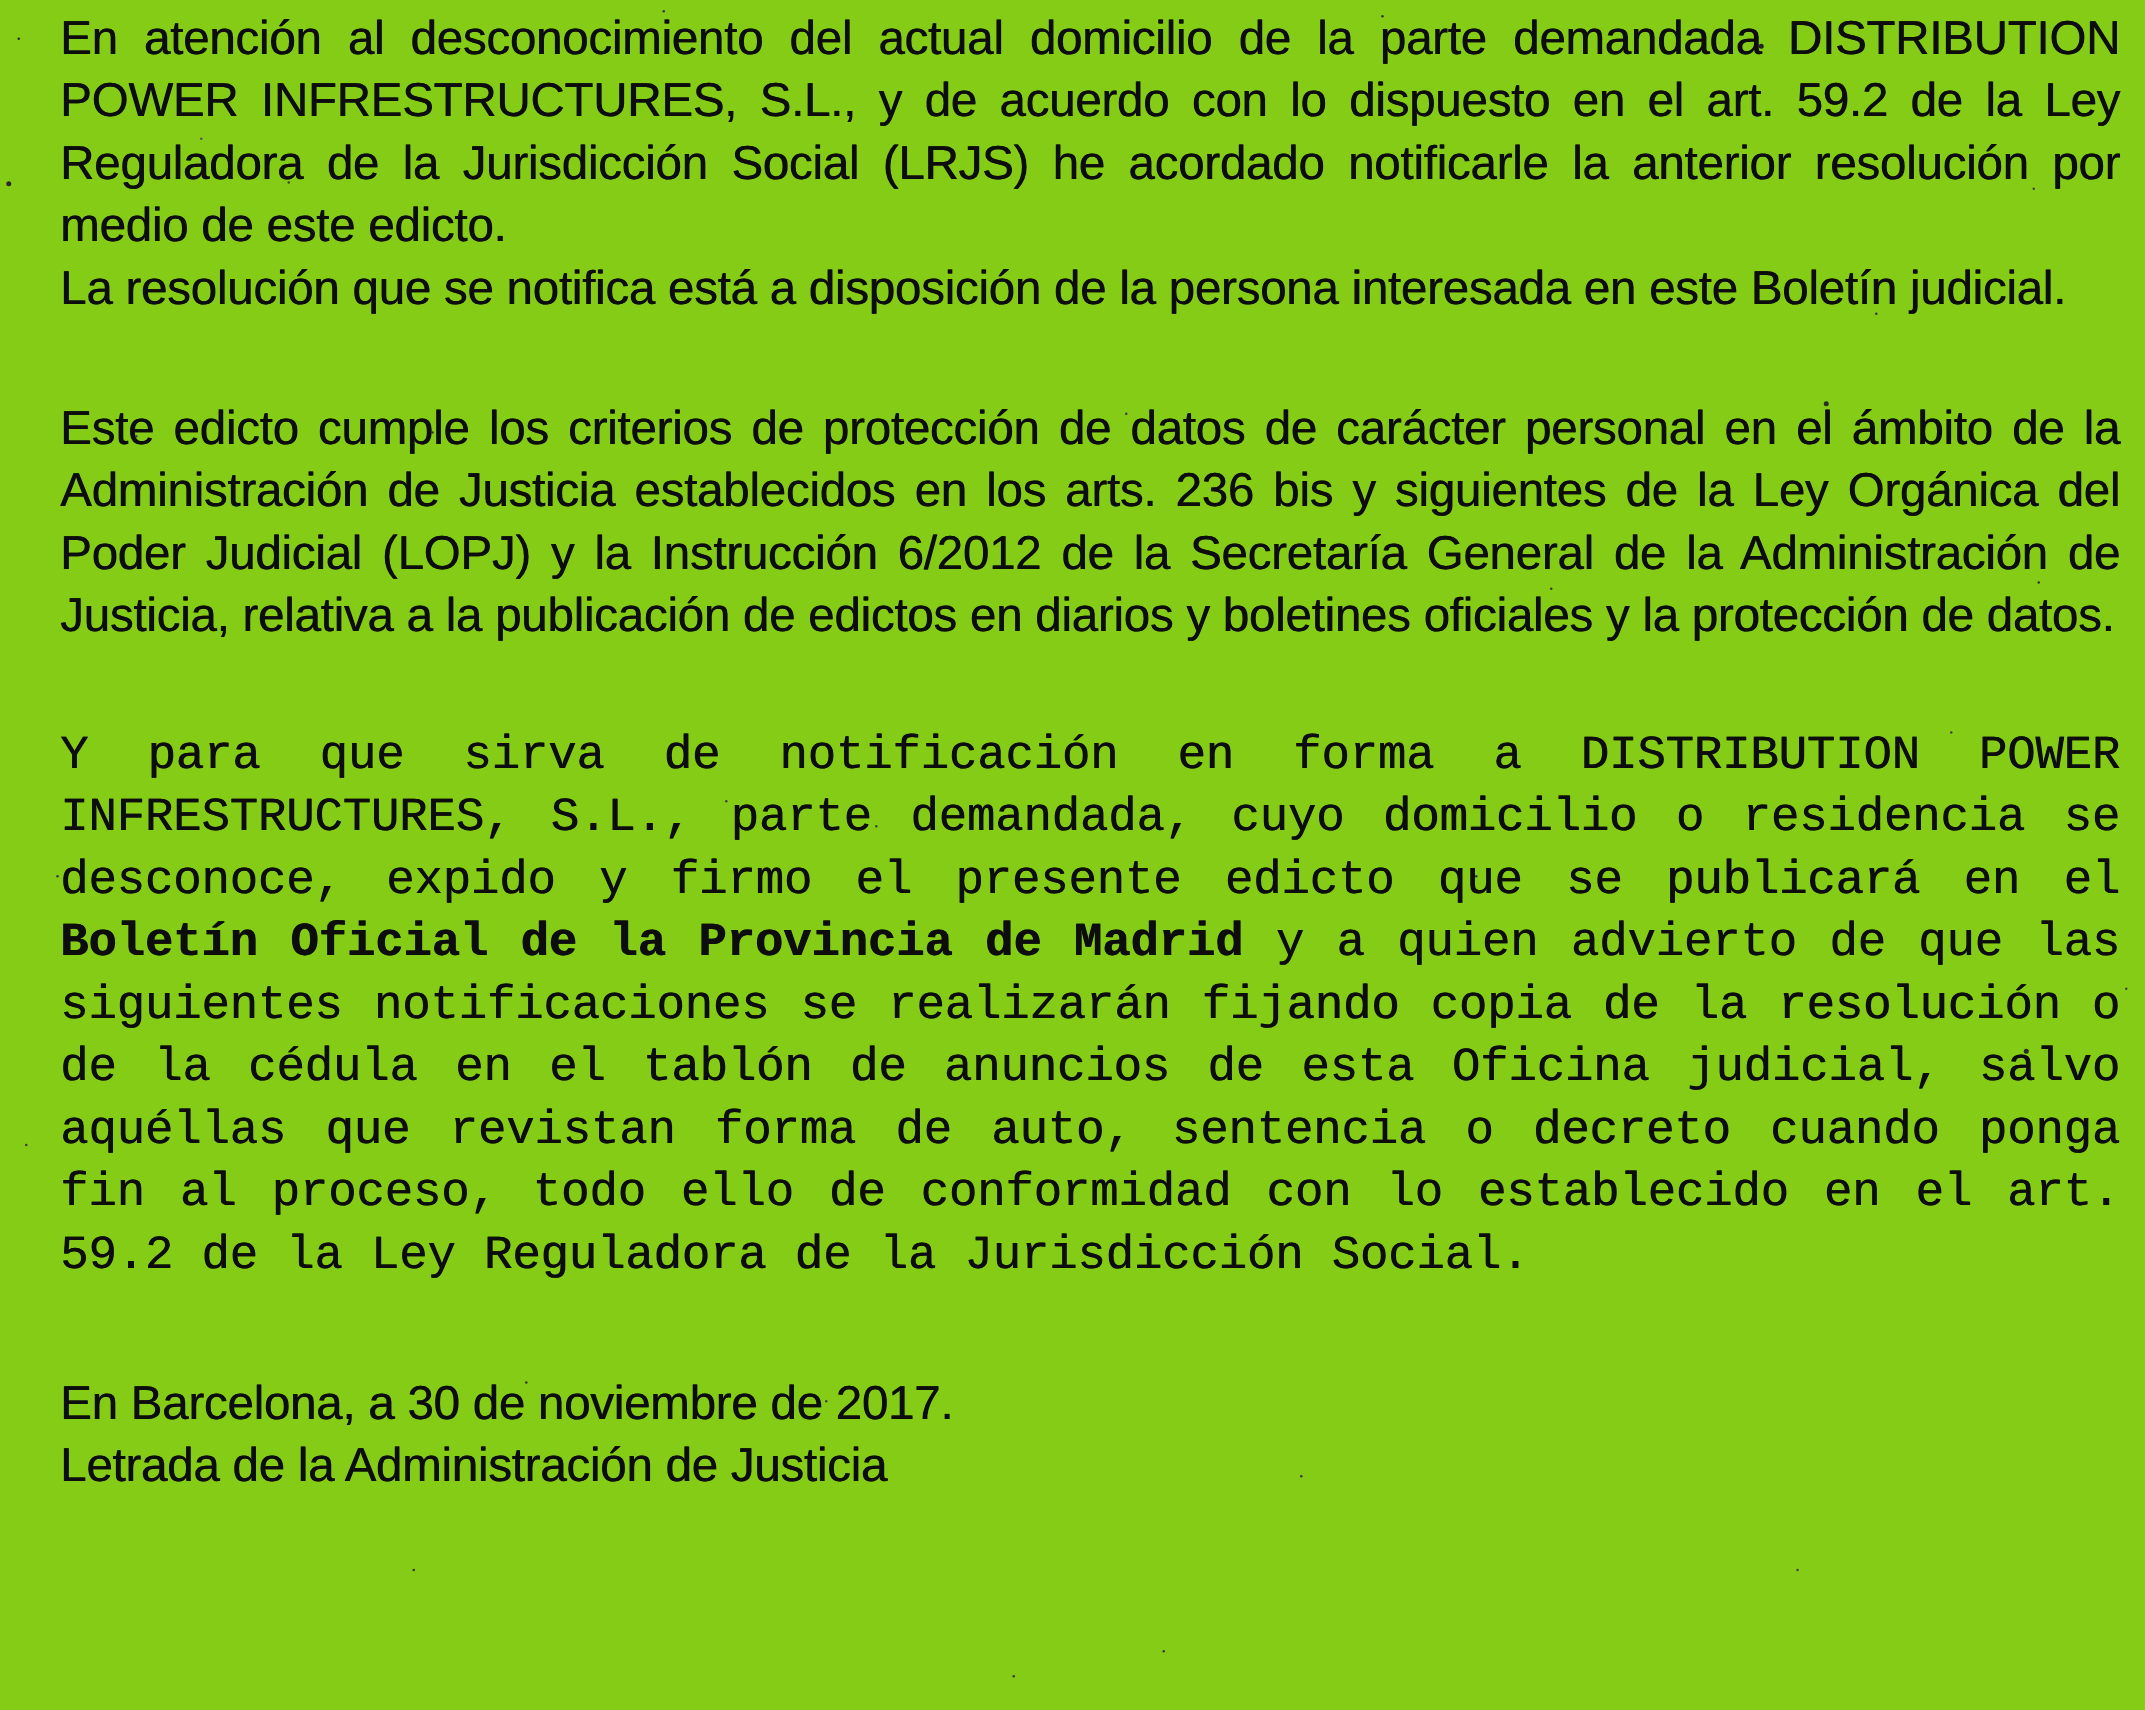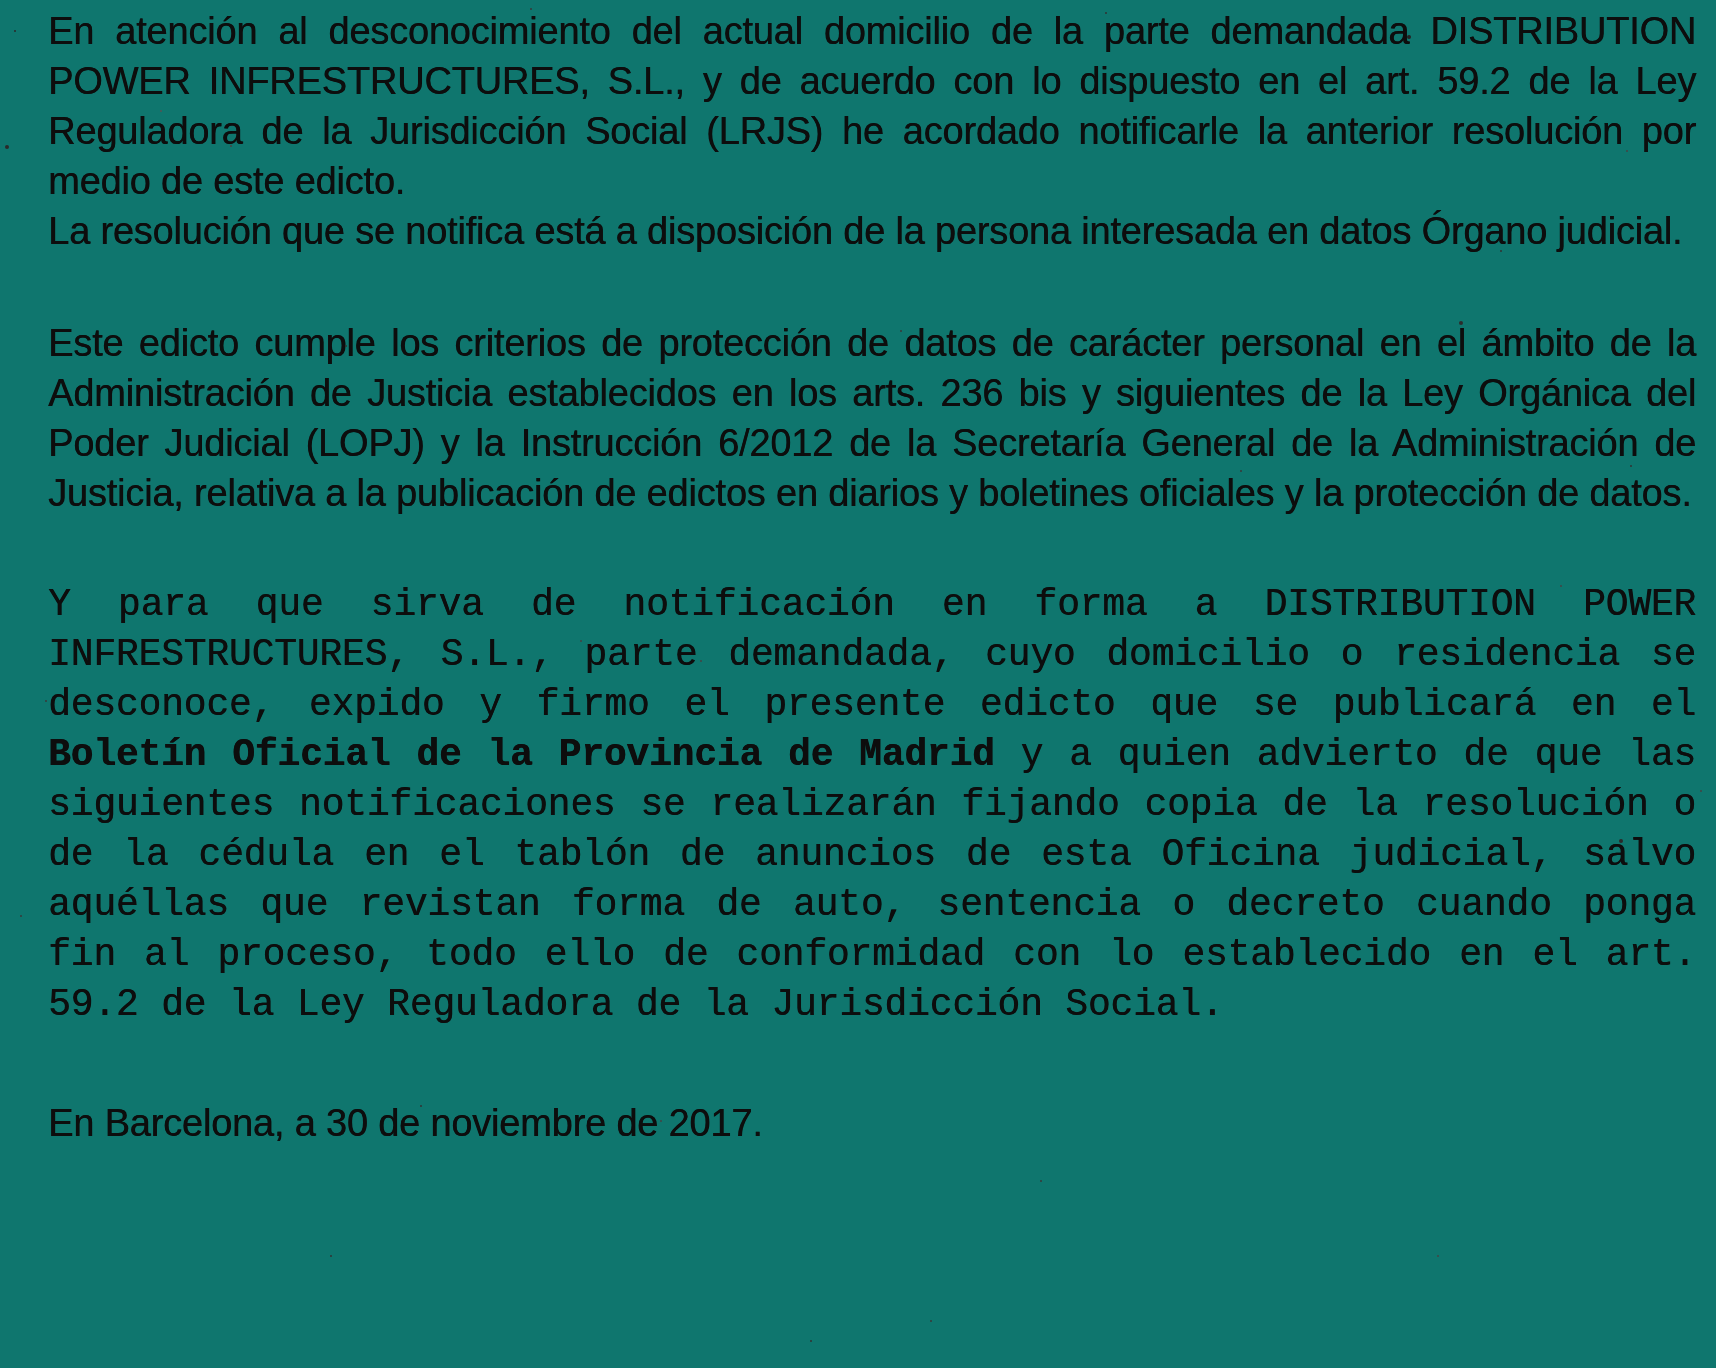--- a/index.html
+++ b/index.html
@@ -4,21 +4,21 @@
 <style>
   html, body {
     margin: 0;
     padding: 0;
     background: #ffffff;
   }
   .page {
     position: relative;
     width: 1716px;
     height: 1368px;
-    background: #0f766e;
+    background: #84cc16;
     color: #0d0d0d;
     font-family: "Liberation Sans", sans-serif;
     font-size: 38px;
     line-height: 50px;
     box-sizing: border-box;
     padding: 6px 20px 0 48px;
     overflow: hidden;
   }
   .page p {
     margin: 0;
@@ -83,22 +83,23 @@
 </style>
 </head>
 <body>
 
 <div class="page">
 
   <div class="speck-field"></div>
 
   <p>En atención al desconocimiento del actual domicilio de la parte demandada DISTRIBUTION POWER INFRESTRUCTURES, S.L., y de acuerdo con lo dispuesto en el art. 59.2 de la Ley Reguladora de la Jurisdicción Social (LRJS) he acordado notificarle la anterior resolución por medio de este edicto.</p>
 
-  <p class="para-gap">La resolución que se notifica está a disposición de la persona interesada en datos Órgano judicial.</p>
+  <p class="para-gap">La resolución que se notifica está a disposición de la persona interesada en este Boletín judicial.</p>
 
   <p class="para-gap">Este edicto cumple los criterios de protección de datos de carácter personal en el ámbito de la Administración de Justicia establecidos en los arts. 236 bis y siguientes de la Ley Orgánica del Poder Judicial (LOPJ) y la Instrucción 6/2012 de la Secretaría General de la Administración de Justicia, relativa a la publicación de edictos en diarios y boletines oficiales y la protección de datos.</p>
 
   <p class="para-gap-lg"><span>Y para que sirva de notificación en forma a DISTRIBUTION POWER INFRESTRUCTURES, S.L., parte demandada, cuyo domicilio o residencia se desconoce, expido y firmo el presente edicto que se publicará en el </span><span class="gazette-bold">Boletín Oficial de la Provincia de Madrid</span><span> y a quien advierto de que las siguientes notificaciones se realizarán fijando copia de la resolución o de la cédula en el tablón de anuncios de esta Oficina judicial, salvo aquéllas que revistan forma de auto, sentencia o decreto cuando ponga fin al proceso, todo ello de conformidad con lo establecido en el art. 59.2 de la Ley Reguladora de la Jurisdicción Social.</span></p>
 
   <p class="dateline">En Barcelona, a 30 de noviembre de 2017.</p>
 
+  <p class="signature">Letrada de la Administración de Justicia</p>
 
 </div>
 
 </body></html>

